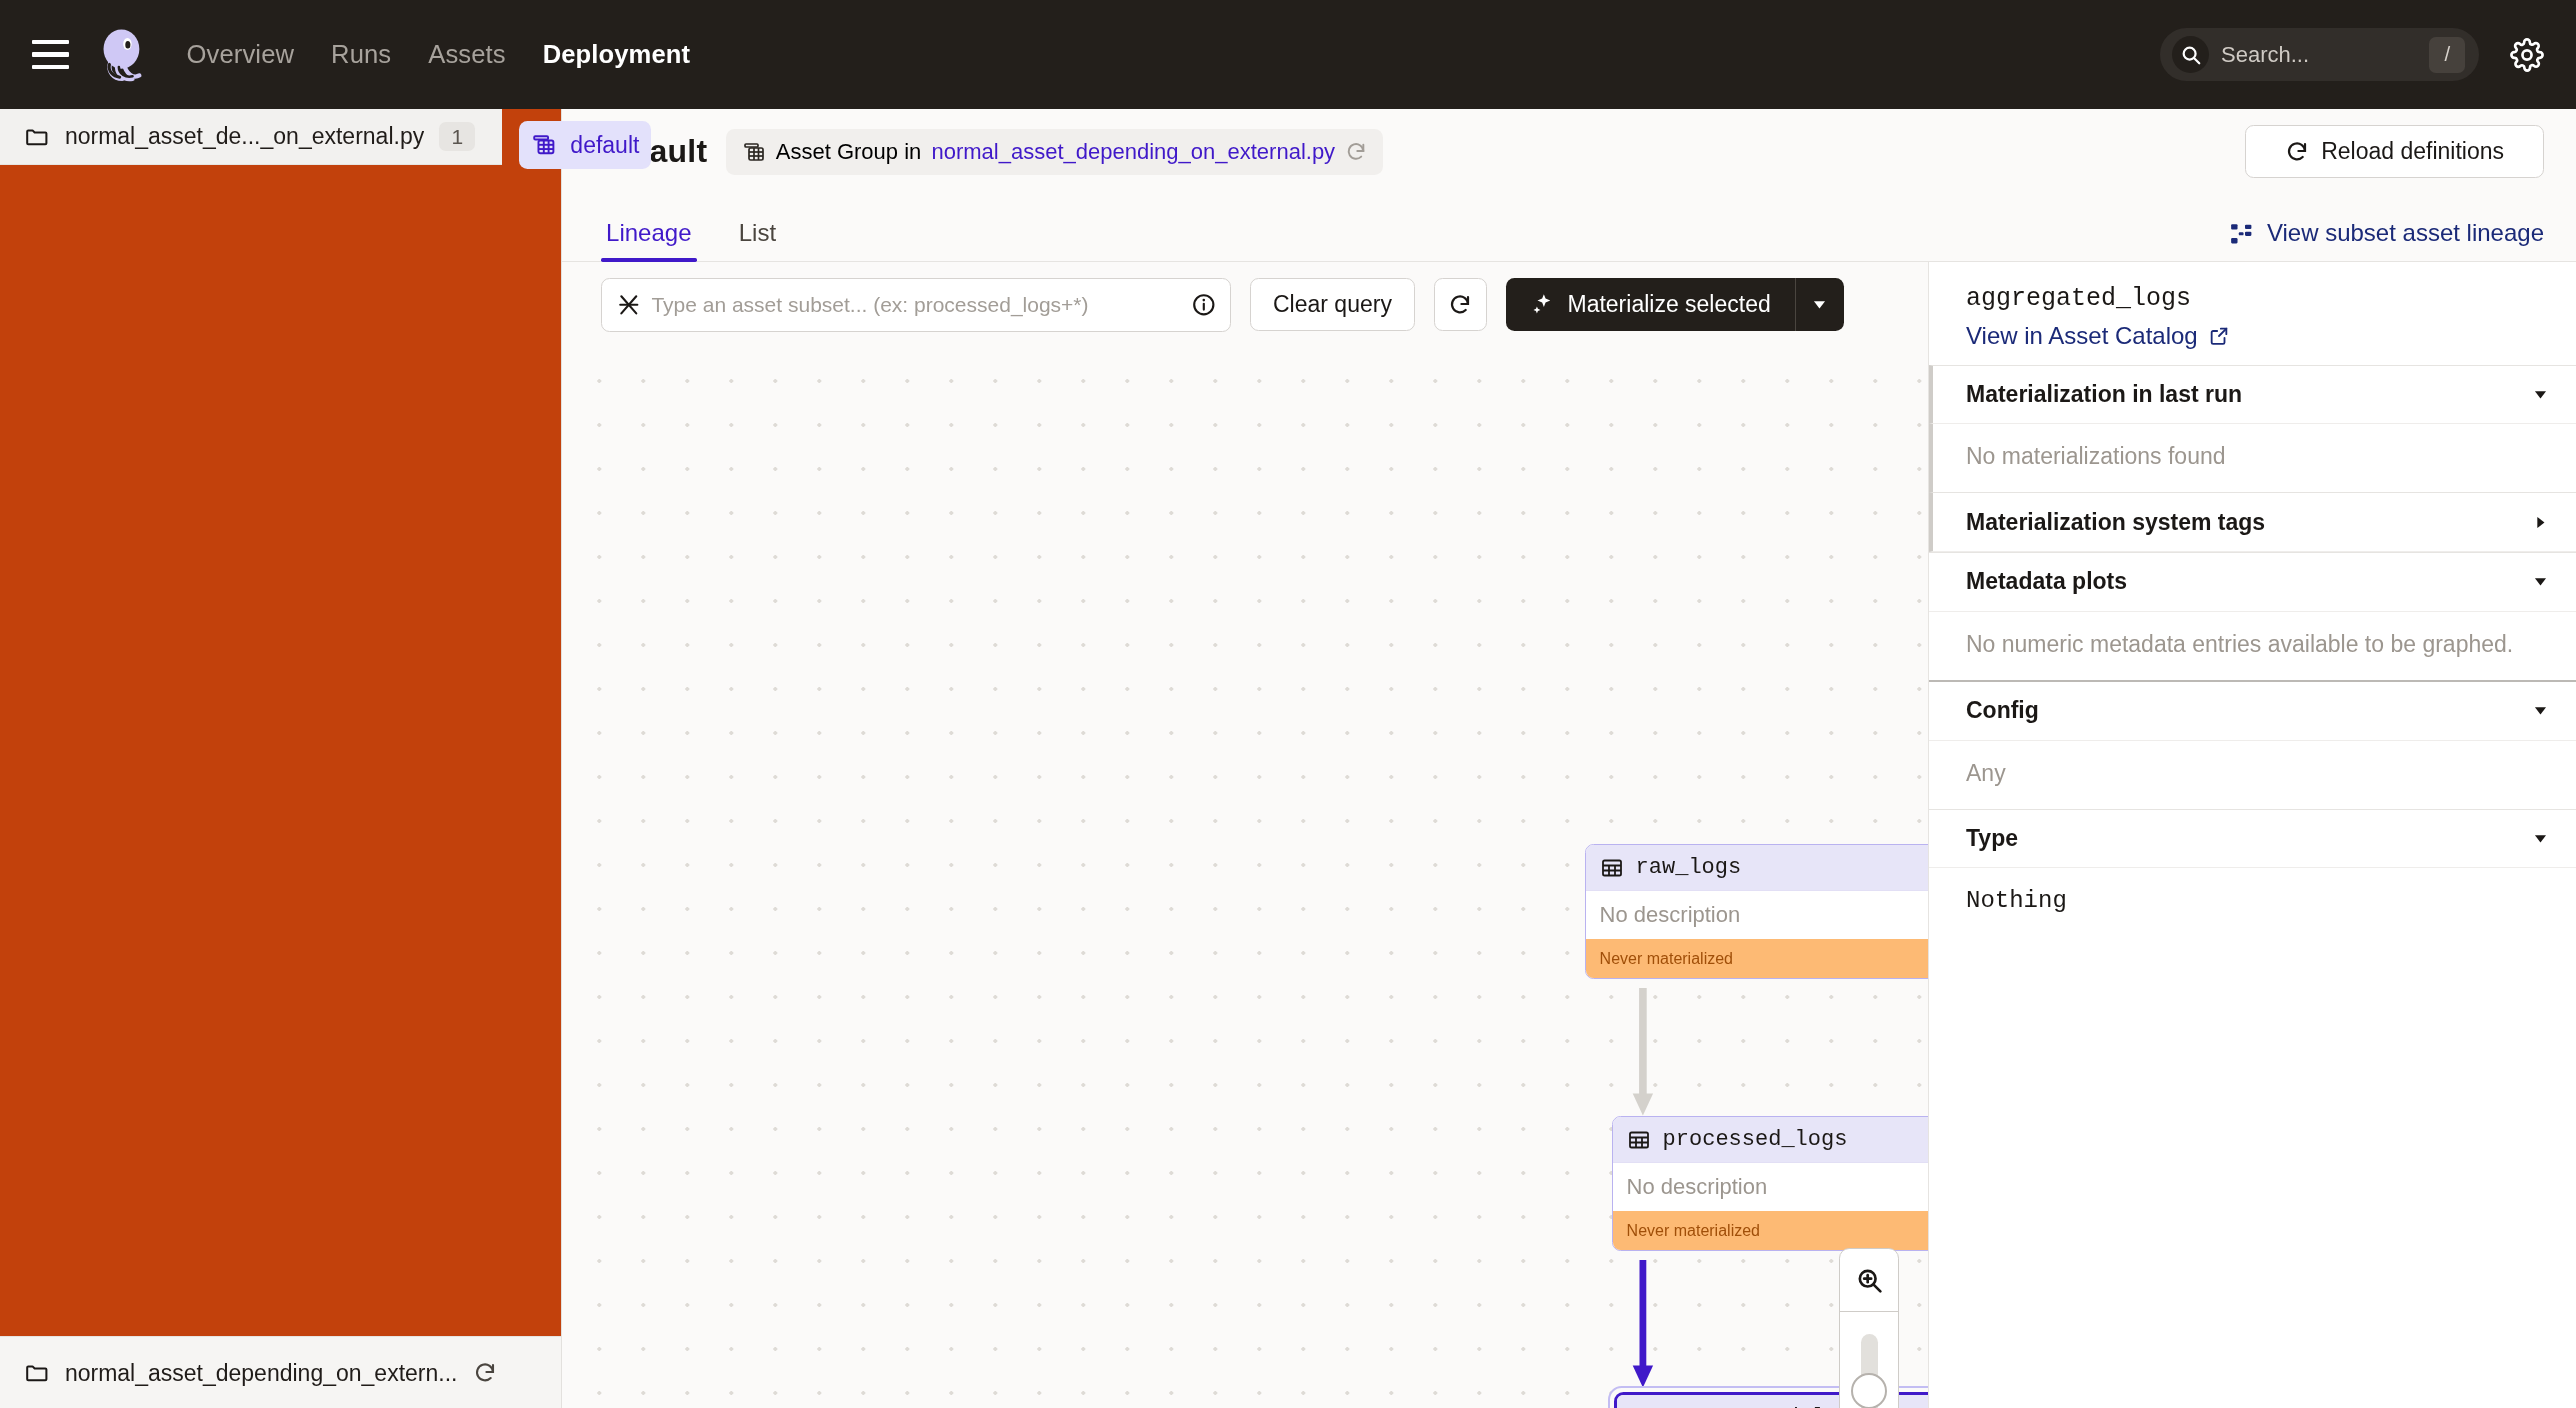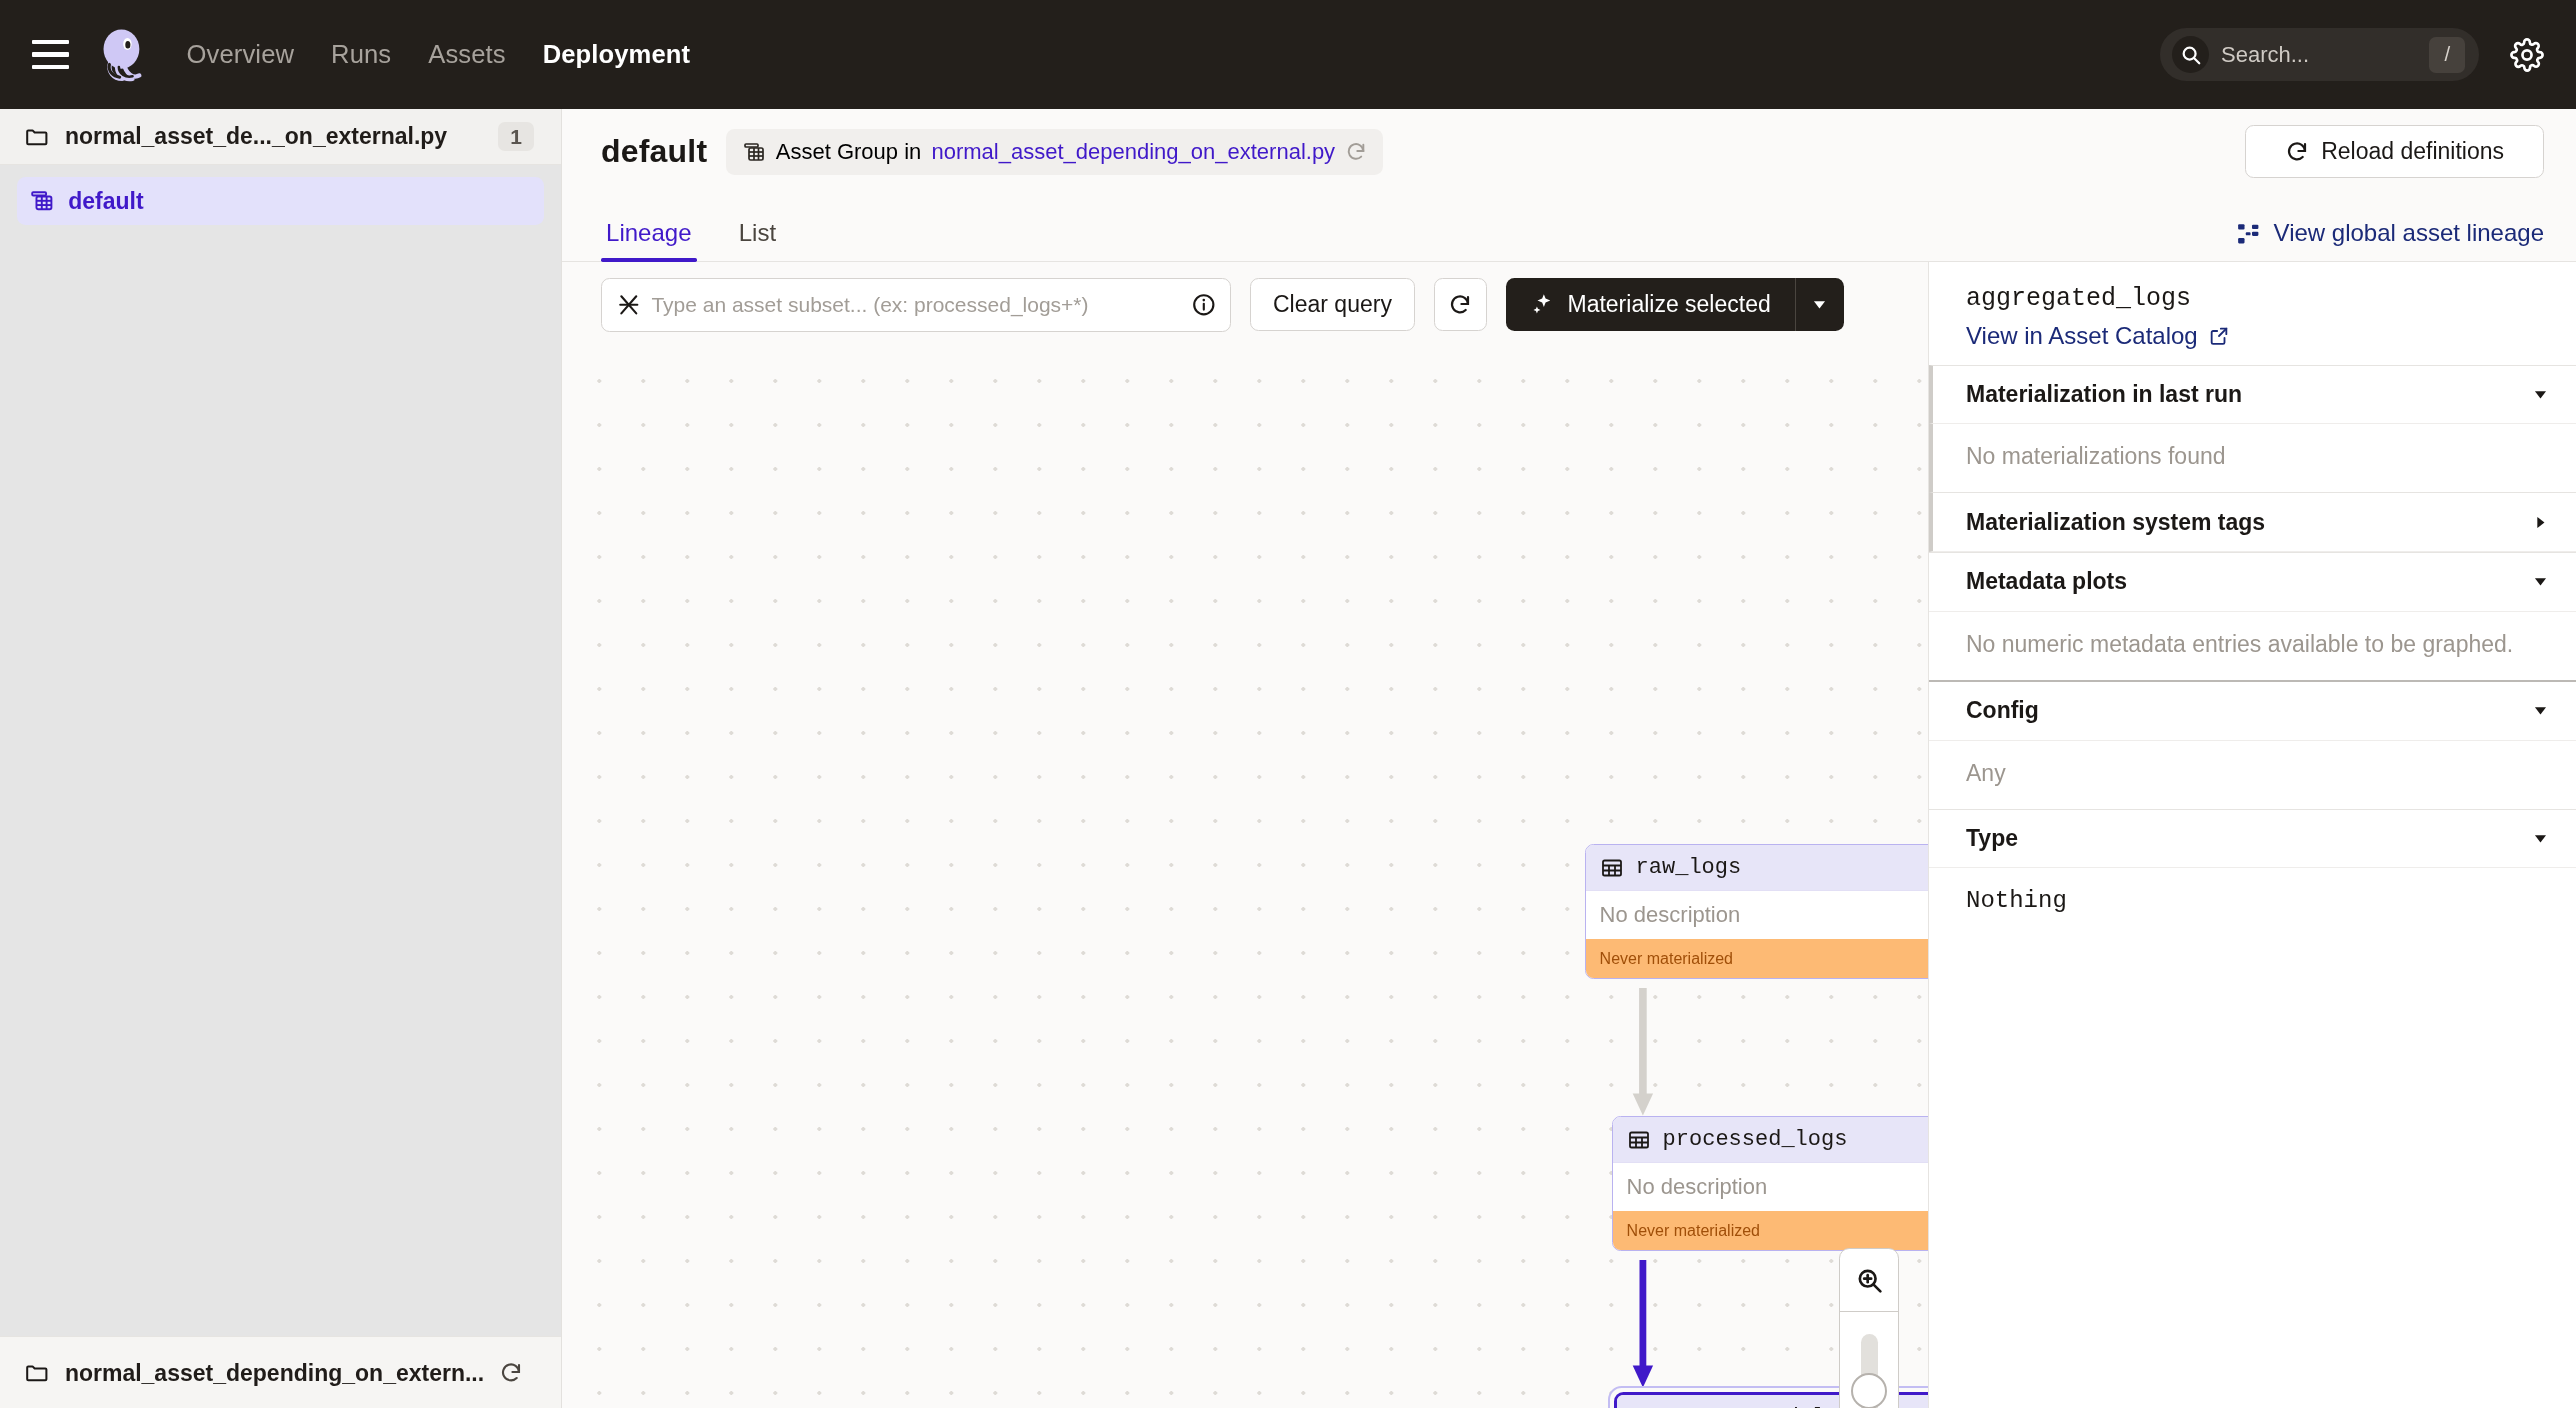--- a/index.html
+++ b/index.html
@@ -30,21 +30,21 @@
     display:flex; align-items:center; padding: 0 8.5px 0 12px; cursor:text;
   }
   .search-circle { width: 37px; height:37px; border-radius:50%; background:#231f1b; display:flex; align-items:center; justify-content:center; flex:none; }
   #search-placeholder { color:#cfcac4; font-size: 22px; margin-left: 12px; flex:1; }
   #slashkey { width: 36px; height: 36px; border-radius: 6.8px; background: #46413c; color:#d8d3cd; font-size:20.4px; display:flex; align-items:center; justify-content:center; margin-right:5.1px; }
 
   
   #shell { display:flex; height: calc(1409px - 109px); }
 
   
-  #sidebar { width: 562px; flex:none; background:#e5e5e5; border-right:0.9px solid #e3e1de; display:flex; flex-direction:column; position:relative;font-weight:bold; }
+  #sidebar { width: 562px; flex:none; background:#c2410c; border-right:0.9px solid #e3e1de; display:flex; flex-direction:row; position:relative; }
   #repo-row {
     height: 56px; display:flex; align-items:center; gap:15.3px; padding: 0 27px 0 24px;
     background:#f2f1ef; border-bottom:0.9px solid #e6e4e1; cursor:pointer;
   }
   #repo-label { font-size: 23px; color:#201c19; flex:1; white-space:nowrap; overflow:hidden; }
   #repo-count { font-size:21px; color:#5a554f; background:#e7e5e2; border-radius:6.8px; padding:2.6px 12px; }
   #group-row {
     margin: 12px 17px 0 17px; height: 48px; border-radius: 8.5px; background:#e3e1fb;
     display:flex; align-items:center; gap:13.6px; padding: 0 12px; cursor:pointer;
   }
@@ -260,21 +260,21 @@
       <div class="tab active">Lineage</div>
       <div class="tab">List</div>
       <div id="global-lineage">
         <svg width="25.6" height="25.6" viewBox="0 0 24 24" fill="#1b2a78">
           <rect x="2" y="3" width="6" height="5" rx="1"></rect>
           <rect x="2" y="16" width="6" height="5" rx="1"></rect>
           <rect x="15" y="3.5" width="6" height="4" rx="1"></rect>
           <rect x="15" y="10" width="6" height="4" rx="1"></rect>
           <rect x="9.2" y="10.6" width="4.4" height="2.8" rx="0.8"></rect>
         </svg>
-        <span id="global-lineage-label">View global asset lineage</span>
+        <span id="global-lineage-label">View subset asset lineage</span>
       </div>
     </div>
 
     <div id="content">
 
       <div id="graphcol">
 
         <div id="querybar">
           <div id="asset-query">
             <svg width="25.6" height="25.6" viewBox="0 0 24 24" fill="none" stroke="#1b1816" stroke-width="2" stroke-linecap="round">

